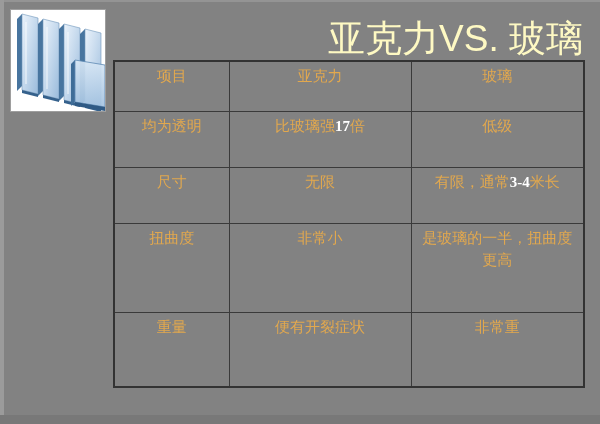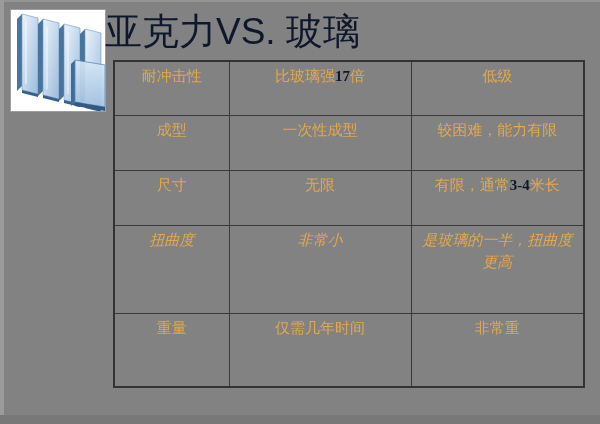--- a/index.html
+++ b/index.html
@@ -15,22 +15,22 @@
 
   
   .photo{
     position:absolute;left:11px;top:10px;width:94px;height:101px;
     background:#ffffff;box-shadow:0 0 0 1px #9e9e9e;
   }
   .photo svg{display:block;width:94px;height:101px;}
 
   
   .title{
-    position:absolute;left:105px;top:8px;width:478px;height:48px;
-    text-align:left;color:#0f172a;
+    position:absolute;left:105px;top:15px;width:478px;height:48px;
+    text-align:right;color:#fef9c3;
     font-family:"Liberation Sans", sans-serif;
     font-size:37px;font-weight:400;line-height:48px;
     letter-spacing:0px;white-space:nowrap;
   }
 
   
   table.cmp{
     position:absolute;left:113px;top:60px;width:470px;height:328px;
     border-collapse:collapse;table-layout:fixed;
     border:2px solid #333333;
@@ -38,30 +38,30 @@
   table.cmp td,table.cmp th{
     border:1px solid #3a3a3a;
     text-align:center;vertical-align:top;
     padding:3px 2px 0 2px;
     color:#e2a84e;
     font-size:15px;line-height:22px;
     font-weight:normal;
     white-space:pre-line;
     overflow:hidden;
   }
-  table.cmp td b, table.cmp th b{font-weight:bold;color:#0f172a;}
+  table.cmp td b, table.cmp th b{font-weight:bold;color:#ffffff;}
   th.hd-item{font-family:"Liberation Serif", serif;color:#dca74e;}
   th.hd-acrylic, th.hd-glass{
     font-family:"Liberation Sans", sans-serif;
     font-weight:bold;color:#f2ae41;font-size:16px;
   }
   col.c1{width:115px;} col.c2{width:182px;} col.c3{width:173px;}
   tr.h0{height:27px;} tr.r0{height:45px;} tr.r1{height:30px;}
   tr.r2{height:30px;} tr.r3{height:35px;} tr.r4{height:30px;}
-  tr.r5{height:30px;} tr.r6{height:26px;} tr.r7{height:47px;font-style:italic;}
+  tr.r5{height:30px;} tr.r6{height:26px;} tr.r7{height:47px;}
   tr.r8{height:40px;}
 </style>
 </head>
 <body>
 
 <div class="edge-top"></div>
 <div class="edge-left"></div>
 <div class="edge-bottom"></div>
 
 <div class="photo">
@@ -116,40 +116,40 @@
 
 <div class="title">亚克力VS. 玻璃</div>
 
 <table class="cmp">
   <colgroup>
       <col class="c1">
       <col class="c2">
       <col class="c3">
     </colgroup>
   <tbody>
+      <tr class="h0">
+    <th class="hd-item">项目</th>
+    <th class="hd-acrylic">亚克力</th>
+    <th class="hd-glass">玻璃</th>
+  </tr>
   <tr class="r1">
-    <td class="boldnum">耐冲击性</td>
+    <td class="boldnum">均为透明</td>
     <td class="boldnum">比玻璃强<b>17</b>倍</td>
     <td class="boldnum">低级</td>
-  </tr>
-  <tr class="r2">
-    <td class="boldnum">成型</td>
-    <td class="boldnum">一次性成型</td>
-    <td class="boldnum">较困难，能力有限</td>
   </tr>
   <tr class="r4">
     <td class="boldnum">尺寸</td>
     <td class="boldnum">无限</td>
     <td class="boldnum">有限，通常<b>3-4</b>米长</td>
   </tr>
   <tr class="r7">
     <td class="boldnum">扭曲度</td>
     <td class="boldnum">非常小</td>
     <td class="boldnum">是玻璃的一半，扭曲度
 更高</td>
   </tr>
   <tr class="r8">
     <td class="boldnum">重量</td>
-    <td class="boldnum">仅需几年时间</td>
+    <td class="boldnum">便有开裂症状</td>
     <td class="boldnum">非常重</td>
   </tr>
 </tbody>
   </table>
 
 </body></html>

